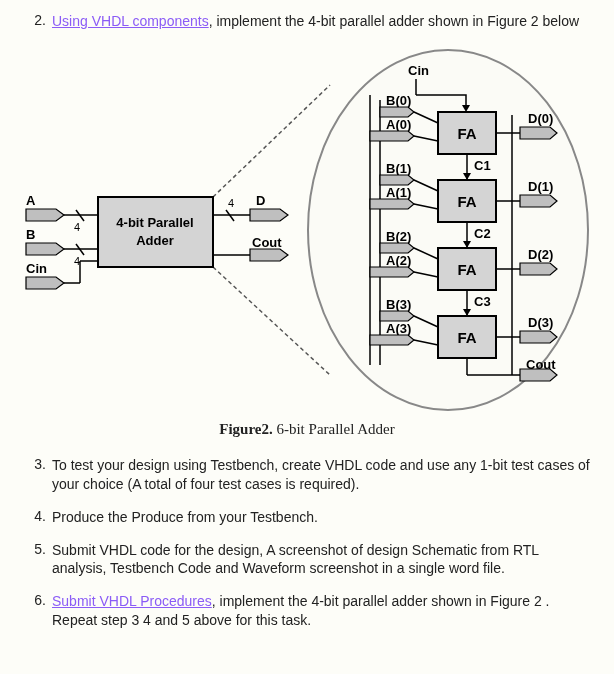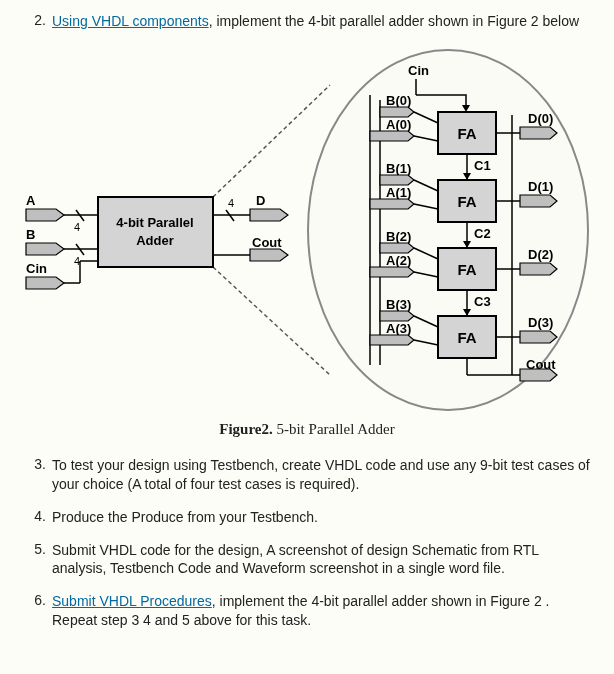--- a/index.html
+++ b/index.html
@@ -24,21 +24,21 @@
     width: 28px;
     flex: 0 0 28px;
     text-align: right;
     padding-right: 6px;
   }
   .item-body {
     flex: 1;
     line-height: 1.35;
   }
   .link-style {
-    color: #0369a1;
+    color: #8b5cf6;
     text-decoration: underline;
   }
   .faded {
     color: #ccc;
   }
   .figure-wrap {
     width: 100%;
     text-align: center;
     margin: 8px 0 18px 0;
   }
@@ -203,27 +203,27 @@
 
       <line class="wire" x1="494" y1="70" x2="494" y2="330"></line>
 
       <line class="wire" x1="449" y1="313" x2="449" y2="330"></line>
       <line class="wire" x1="449" y1="330" x2="502" y2="330"></line>
       <text class="label-bold" x="508" y="324">Cout</text>
       <path class="arrow" d="M502,324 h30 l7,6 l-7,6 h-30 z"></path>
     </svg>
 
     <div class="figure-caption">
-      <span class="bold">Figure2.</span><span> 5-bit Parallel Adder</span>
+      <span class="bold">Figure2.</span><span> 6-bit Parallel Adder</span>
     </div>
   </div>
 
   <div class="item">
     <div class="item-number">3.</div>
-    <div class="item-body">To test your design using Testbench, create VHDL code and use any 9-bit test cases of your choice (A total of four test cases is required).</div>
+    <div class="item-body">To test your design using Testbench, create VHDL code and use any 1-bit test cases of your choice (A total of four test cases is required).</div>
   </div>
 
   <div class="item">
     <div class="item-number">4.</div>
     <div class="item-body">Produce the Produce from your Testbench.</div>
   </div>
 
   <div class="item">
     <div class="item-number">5.</div>
     <div class="item-body">Submit VHDL code for the design, A screenshot of design Schematic from RTL analysis, Testbench Code and Waveform screenshot in a single word file.</div>

